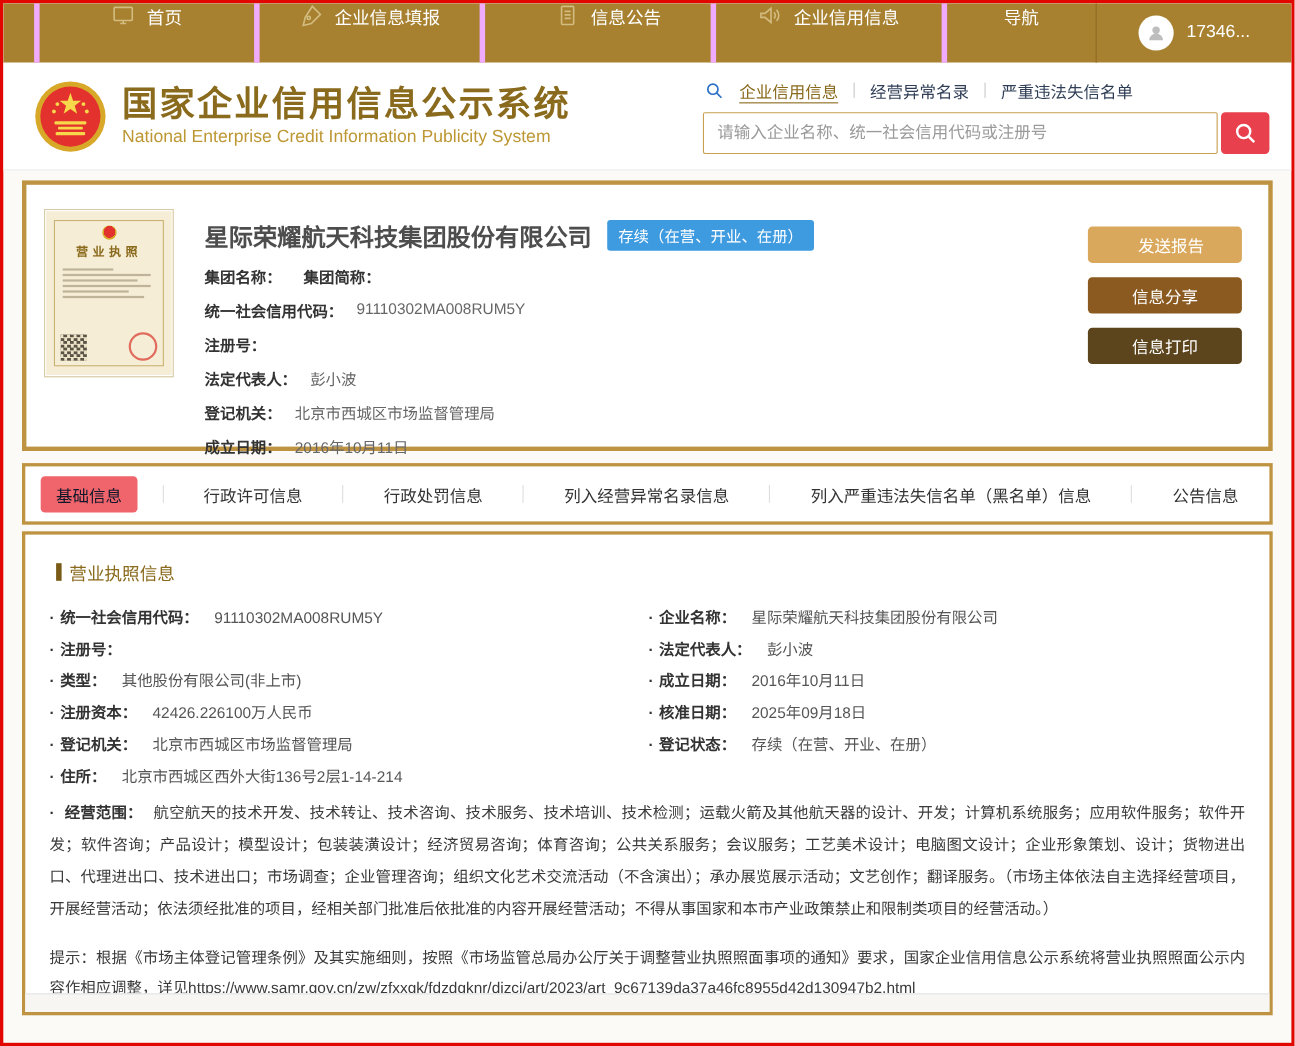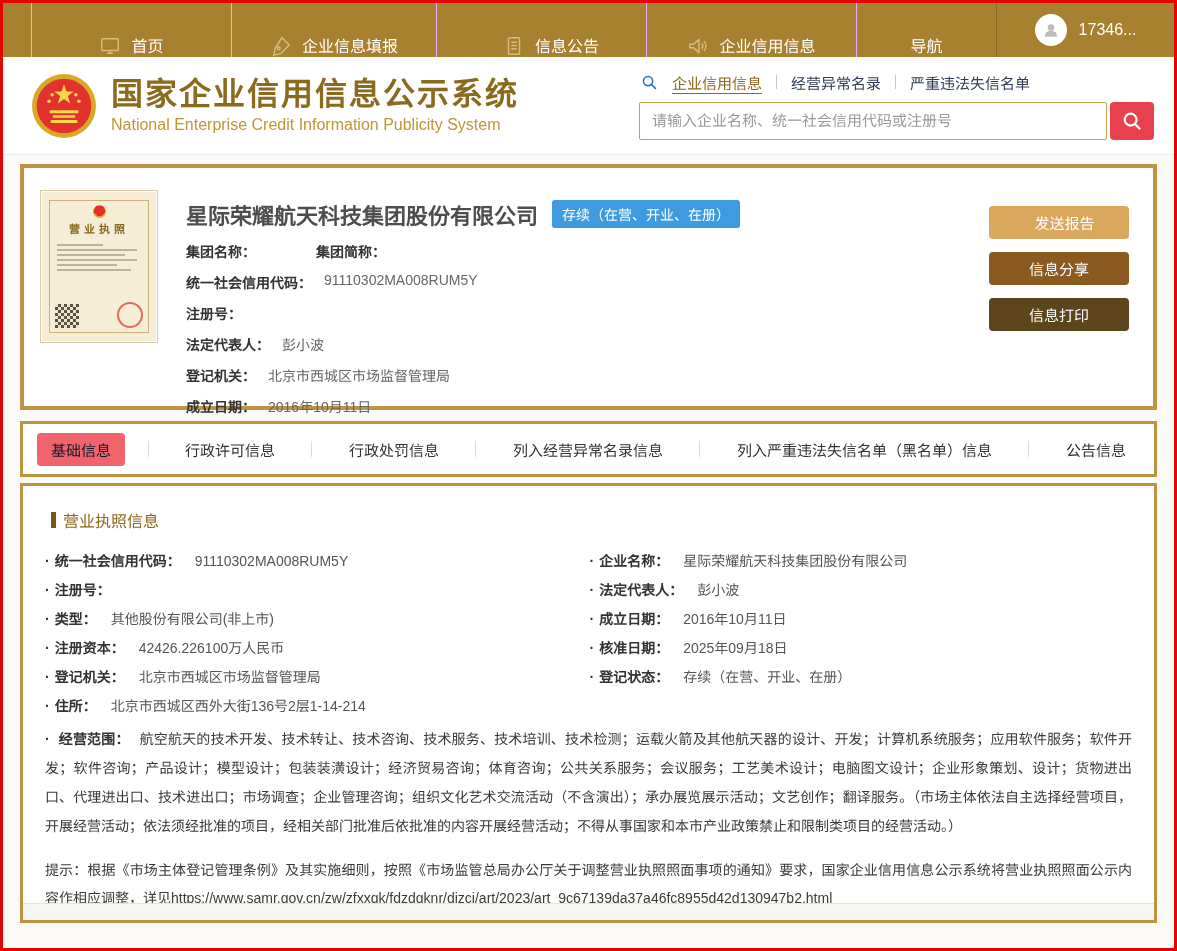--- a/index.html
+++ b/index.html
@@ -1,22 +1,22 @@
 <!DOCTYPE html>
 <html lang="zh-CN"><head>
 <meta charset="utf-8">
 <style>
   * { margin:0; padding:0; box-sizing:border-box; }
   body { font-family:"Liberation Sans","DejaVu Sans",sans-serif; background:#fff; }
   .page { width:1177px; height:951px; border:3px solid #E10600; background:#FBFAF6; overflow:hidden; position:relative; }
 
   
   .topnav { height:54px; background:#A7812F; display:flex; align-items:stretch; padding-left:28px; }
-  .nav-item { display:flex; align-items:flex-end; justify-content:center; gap:10px; color:#fff; font-size:16px;
-              border-left:1px solid #f0abfc; cursor:pointer;font-family:Liberation Mono, monospace; }
+  .nav-item { display:flex; align-items:flex-start; justify-content:center; gap:10px; color:#fff; font-size:16px;
+              border-left:5px solid #f0abfc; cursor:pointer;font-family:Liberation Mono, monospace; }
   .nav-item svg { width:22px; height:22px; stroke:#D3BC80; fill:none; stroke-width:1.6; }
   .nav-item.n0 { width:200px; } .nav-item.n1 { width:205px; } .nav-item.n2 { width:210px;padding-left:19px; }
   .nav-item.n3 { width:210px; } .nav-item.n4 { width:140px; }
   .nav-user { flex:1; display:flex; align-items:center; justify-content:center; gap:12px; color:#fff; font-size:16px;
               border-left:1px solid #8D6B24; cursor:pointer; }
   .avatar { width:32px; height:32px; border-radius:50%; background:#fff; display:flex; align-items:center; justify-content:center; }
   .avatar svg { width:20px; height:20px; fill:#BDBDBD; }
 
   
   .masthead { height:98px; background:#fff; border-bottom:1px solid #ECECEC; display:flex; align-items:center; padding:0 20px 0 28px; }
@@ -54,21 +54,21 @@
   .lic-qr { width:24px; height:24px; background:repeating-conic-gradient(#5A5446 0 25%, #EDE4C8 0 50%); background-size:6px 6px; }
   .lic-seal { width:26px; height:26px; border:2px solid rgba(217,64,52,.75); border-radius:50%; }
 
   .company-info { flex:1; padding-top:8px; }
   .cname-row { display:flex; align-items:center; gap:14px; }
   .cname { font-size:22px; font-weight:bold; color:#4D4D4D; }
   .badge { background:#3F9BE0; color:#fff; font-size:14px; padding:4px 10px; border-radius:3px; }
   .crow { margin-top:11px; font-size:14px; display:flex; }
   .clabel { font-weight:bold; color:#333; }
   .cvalue { color:#666; margin-left:12px; }
-  .group-gap { margin-left:60px; }
+  .group-gap { margin-left:20px; }
 
   .actions { width:140px; margin-left:20px; padding-top:16px; display:flex; flex-direction:column; gap:13px; }
   .abtn { height:33px; border:none; border-radius:4px; color:#fff; font-size:15px; font-family:inherit; cursor:pointer; }
   .abtn.b0 { background:#D9A85C;padding-left:11px; } .abtn.b1 { background:#8A5A20; } .abtn.b2 { background:#5C451C; }
 
   
   .tabs-card { margin-top:11px; height:56px; display:flex; align-items:center; padding:0 14px; justify-content:space-between; }
   .tab { font-size:15px; color:#333; cursor:pointer; padding:6px 14px; white-space:nowrap; }
   .tab.active { background:#F0646C; color:#0f172a; border-radius:4px; }
   .tab-sep { width:1px; height:16px; background:#DDD; }

